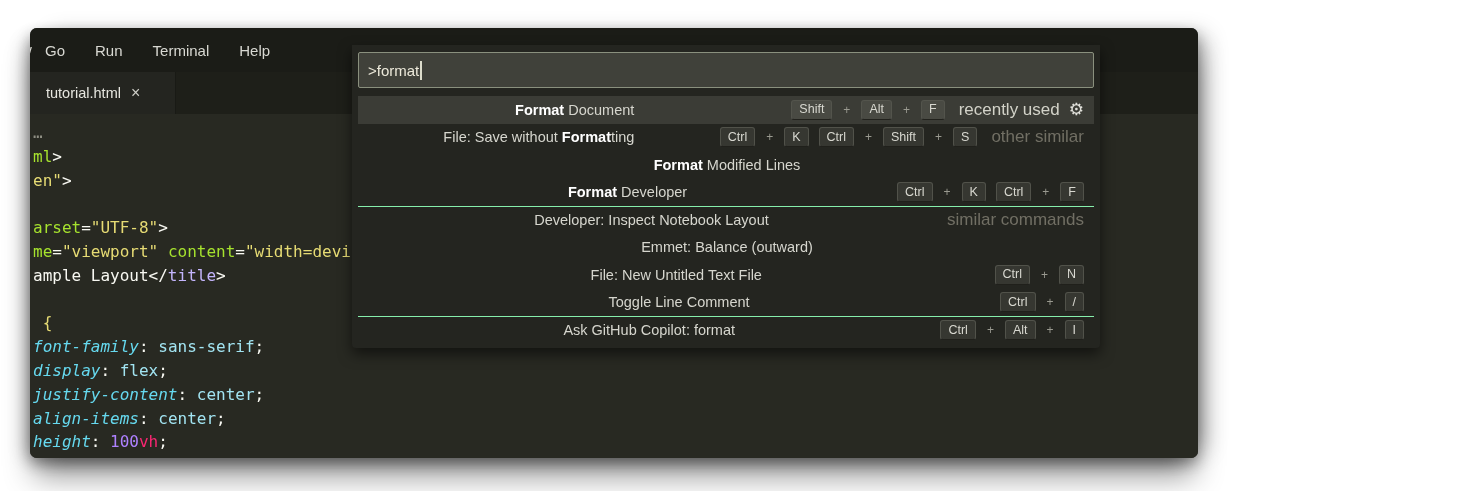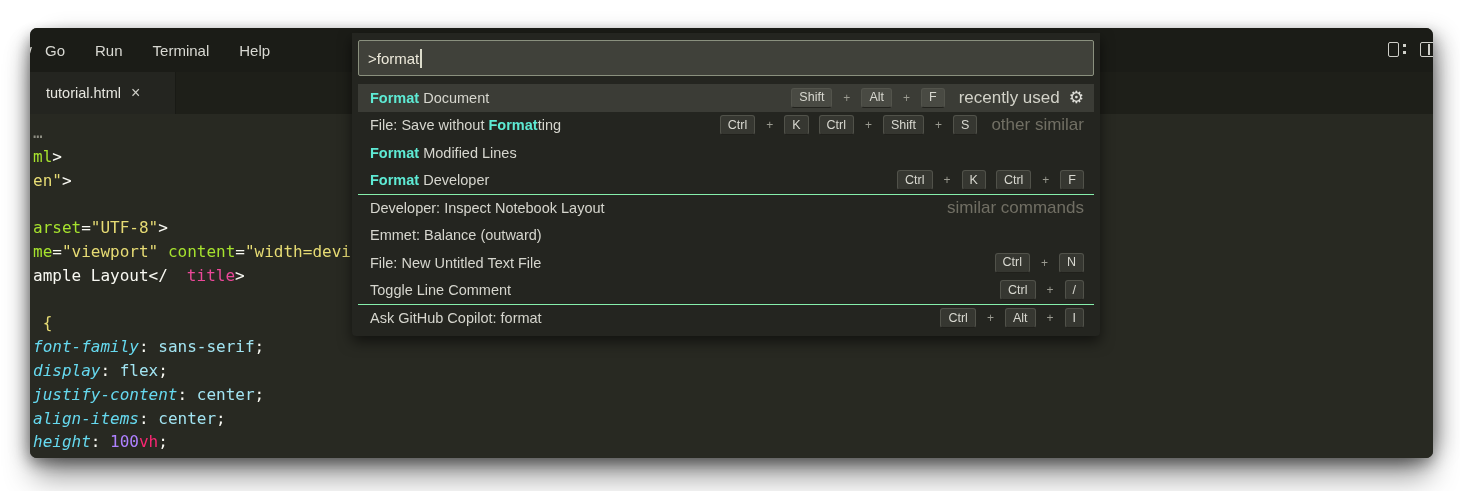--- a/index.html
+++ b/index.html
@@ -2,21 +2,21 @@
 <html><head>
 <meta charset="utf-8">
 <style>
   html,body{margin:0;padding:0;}
   body{
     width:1460px;height:491px;background:#ffffff;overflow:hidden;position:relative;
     font-family:"Liberation Sans",sans-serif;
   }
   
   .vscode-window{
-    position:absolute;left:30px;top:28px;width:1403px;height:430px;
+    position:absolute;left:30px;top:28px;width:1168px;height:430px;
     background:#282922;border-radius:7px;overflow:hidden;
     box-shadow:0 22px 30px -4px rgba(0,0,0,.42),0 6px 14px rgba(0,0,0,.28),14px 0 22px -8px rgba(0,0,0,.30),-10px 6px 18px -8px rgba(0,0,0,.30);
   }
   
   .menubar{
     position:absolute;left:0;top:0;right:0;height:44px;background:#1b1c17;
     display:flex;align-items:center;color:#d8d8d2;font-size:15px;
   }
   .menu-clipped{position:absolute;left:-9px;top:13px;color:#d8d8d2;}
   .menu-item{padding:5px 12px;margin:0 3px;border-radius:4px;cursor:default;}
@@ -40,50 +40,50 @@
   }
   .tab-close{margin-left:10px;color:#cfcfc8;font-size:16px;line-height:1;}
   
   .editor{
     position:absolute;left:0;top:86px;right:0;bottom:0;background:#282922;
     font-family:"DejaVu Sans Mono",monospace;font-size:16px;line-height:23.8px;
     padding:7px 0 0 3px;white-space:pre;color:#f8f8f2;
   }
   .code-line{height:23.8px;}
   .tk-plain{color:#f8f8f2;}
-  .tk-tag{color:#ec4899;margin-left:19px;}
+  .tk-tag{color:#c4b5fd;}
   .tk-attr{color:#a6e22e;}
   .tk-str{color:#e6db74;}
   .tk-prop{color:#66d9ef;font-style:italic;}
   .tk-val{color:#a2e4f2;}
   .tk-num{color:#ae81ff;}
   .tk-unit{color:#f92672;}
   .tk-fold{color:#8f8f84;}
   .tk-bracket{color:#e6db74;}
   
   .palette{
-    position:absolute;left:322px;top:5px;width:748px;background:#242520;
+    position:absolute;left:322px;top:17px;width:748px;background:#242520;
     border-radius:0 0 4px 4px;box-shadow:0 6px 14px rgba(0,0,0,.55);
-    padding:7px 6px 4px 6px;box-sizing:border-box;z-index:20;
+    padding:7px 6px 4px 6px;box-sizing:border-box;z-index:20;text-align:center;
   }
   .palette-input{
     height:34px;background:#40413a;border:1px solid #8a907e;border-radius:2px;
     display:flex;align-items:center;padding:0 9px;font-size:15px;color:#ece9da;
     font-family:"Liberation Sans",sans-serif;
   }
   .caret{display:inline-block;width:1.5px;height:19px;background:#dcdccb;margin-left:1px;vertical-align:-4px;}
   .palette-list{margin-top:8px;}
   .prow{
     display:flex;align-items:center;height:27.5px;box-sizing:border-box;
     padding:0 10px 0 12px;font-size:14.5px;color:#d6d6ce;cursor:default;
   }
   .prow.selected{background:#3b3c36;}
   .prow.sep{border-top:1px solid #86efac;}
   .prow .label{flex:1;white-space:nowrap;overflow:hidden;}
-  .prow .label b{color:#5eead4;font-weight:700;}
+  .prow .label b{color:#ffffff;font-weight:700;}
   .keys{display:flex;align-items:center;gap:10px;margin-left:12px;}
   .chord{display:flex;align-items:center;gap:11px;}
   .keycap{
     background:rgba(140,140,130,0.18);border:1px solid rgba(85,86,78,0.9);
     border-bottom-color:rgba(30,30,26,0.9);border-radius:3px;
     padding:0.5px 7px 1.5px 7px;font-size:12.5px;color:#d8d8d0;line-height:16px;
   }
   .plus{color:#9a9a90;font-size:12px;}
   .group-label{margin-left:14px;font-size:17px;color:#716f64;white-space:nowrap;}
   .group-label.bright{color:#d2d2c8;}

